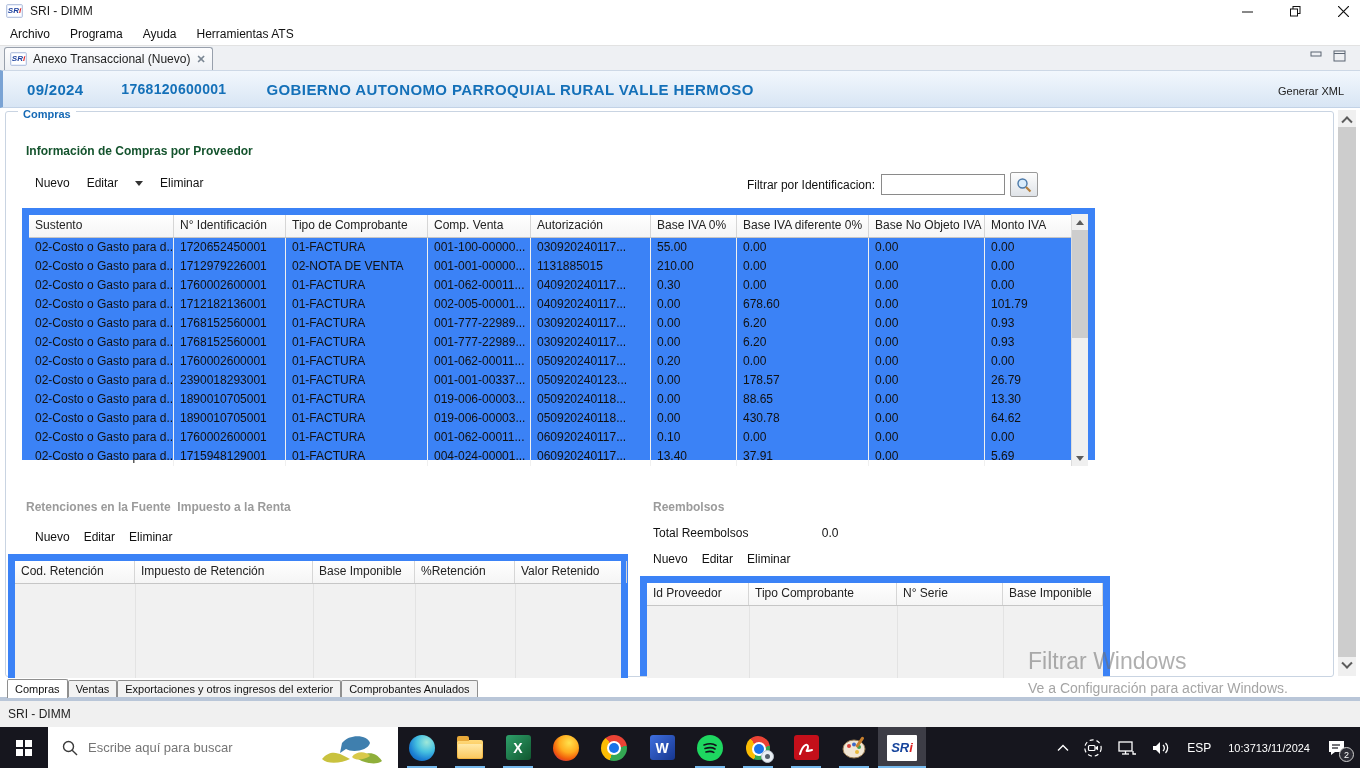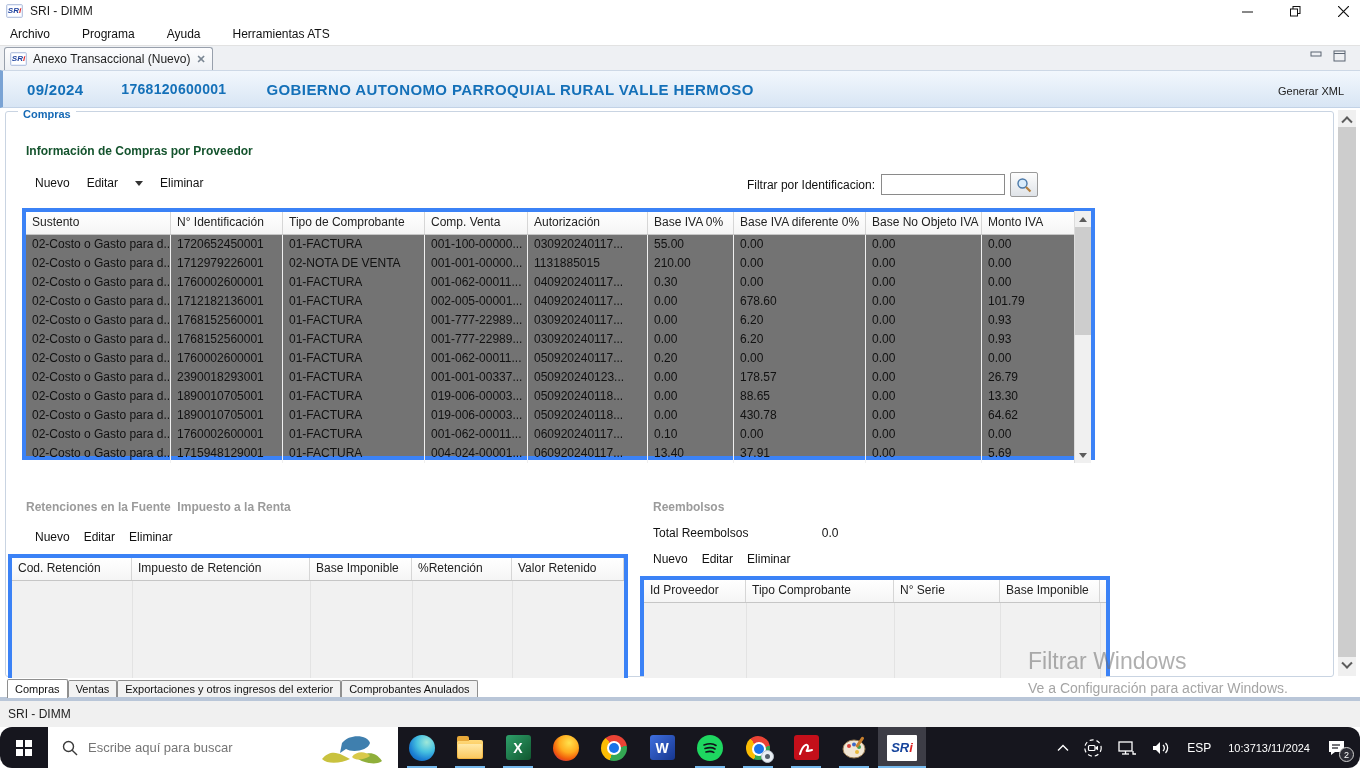--- a/index.html
+++ b/index.html
@@ -11,21 +11,21 @@
   .titlebar { position:absolute; left:0; top:0; width:1360px; height:22px; background:#fff;
     display:flex; align-items:center; padding-left:6px; }
   .sri-logo-sm { display:inline-flex; align-items:center; justify-content:center;
     width:17px; height:14px; background:#fff; border:1px solid #b9c6e0; border-radius:2px;
     color:#1b3f9c; font-weight:bold; font-style:italic; font-size:8px; line-height:1;
     box-shadow:inset 0 0 0 1px #e8eefc; } .sri-red { color:#d22; }
   .titlebar .t-title { margin-left:7px; font-size:12px; }
   .win-controls { position:absolute; right:8px; top:0; height:22px; display:flex; align-items:center; gap:30px; }
   .win-btn { width:18px; height:18px; display:flex; align-items:center; justify-content:center; color:#111; }
   .menubar { position:absolute; left:0; top:22px; width:1360px; height:23px; background:#fff;
-    display:flex; align-items:center; gap:12px; }
+    display:flex; align-items:center; gap:0; }
   .menu-item { padding:3px 10px; font-size:12px; color:#111; }
   .menu-item:first-child { margin-left:0; padding-left:10px; }
 
   
   .tabbar { position:absolute; left:0; top:45px; width:1360px; height:25px; background:#eef0f3;
     border-top:1px solid #e2e2e2; }
   .editor-tab { position:absolute; left:4px; bottom:0; height:23px; padding:0 6px 0 5px;
     background:linear-gradient(#fdfdfe,#eef1f5); border:1px solid #98a0ac; border-bottom:none;
     border-radius:3px 3px 0 0; display:flex; align-items:center; gap:6px; font-size:12px; color:#222; }
   .tab-close { color:#7b8794; font-size:11px; font-weight:bold; }
@@ -54,21 +54,21 @@
   .caret-down { width:0; height:0; border-left:4px solid transparent; border-right:4px solid transparent;
     border-top:5px solid #333; display:inline-block; }
 
   .filter-row { position:absolute; right:322px; top:64px; display:flex; align-items:center; }
   .filter-label { font-size:12px; color:#111; margin-right:6px; }
   .filter-input { width:124px; height:21px; border:1px solid #8a8a8a; background:#fff; font-size:12px; padding:0 3px; }
   .search-btn { width:28px; height:25px; margin-left:5px; border:1px solid #9a9a9a; border-radius:2px;
     background:linear-gradient(#fdfdfd,#dfe3e8); display:flex; align-items:center; justify-content:center; }
 
   
-  .tbl { position:absolute; background:#737373; border:4px solid #3b82f6; }
+  .tbl { position:absolute; background:#3b82f6; border:7px solid #3b82f6; }
   .hrow { height:23px; background:linear-gradient(#ffffff,#f5f5f5); border-bottom:1px solid #c6c6c6; }
   .th { padding:3px 6px; border-right:1px solid #d6d6d6; font-size:12px; white-space:nowrap; overflow:hidden; color:#222; }
   .td { height:19px; line-height:19px; padding:0 6px; font-size:12px; white-space:nowrap; overflow:hidden;
     border-right:1px solid #f0f0f0; color:#111; }
   .tbl-compras { left:22px; top:100px; width:1073px; height:252px; }
   .tbl-compras .hrow, .tbl-compras .tr { display:grid;
     grid-template-columns:145px 112px 142px 103px 120px 86px 132px 116px 1fr; width:1056px; }
   .vscroll { position:absolute; right:0; top:0; width:17px; background:#f0f0f0; border-left:1px solid #dcdcdc; }
   .vs-arrow { height:16px; display:flex; align-items:center; justify-content:center; }
   .tri-up { width:0;height:0;border-left:4px solid transparent;border-right:4px solid transparent;border-bottom:5px solid #5c5c5c; }
@@ -107,21 +107,21 @@
   .statusbar { position:absolute; left:0; top:701px; width:1360px; height:26px; background:#f0f0f0;
     display:flex; align-items:center; padding-left:8px; font-size:12px; color:#222; }
 
   
   .watermark { position:absolute; left:1028px; top:648px; z-index:5; pointer-events:none; }
   .watermark .w1 { font-size:23px; color:rgba(110,110,110,.55); font-family:"Liberation Sans",sans-serif; }
   .watermark .w2 { font-size:14px; color:rgba(125,125,125,.7); margin-top:5px; }
 
   
   .taskbar { position:absolute; left:0; top:727px; width:1360px; height:41px; background:#16161e;
-    display:flex; align-items:stretch; z-index:10;border-radius:12px; }
+    display:flex; align-items:stretch; z-index:10; }
   .start-btn { width:48px; display:flex; align-items:center; justify-content:center; }
   .win-grid { display:grid; grid-template-columns:7px 7px; grid-template-rows:7px 7px; gap:2px; }
   .win-grid span { background:#fff; }
   .tb-search { width:350px; background:#fff; display:flex; align-items:center; position:relative; }
   .tb-search input { border:none; outline:none; flex:1; font-size:13px; color:#333; background:transparent;
     font-family:"Liberation Sans",sans-serif; }
   .tb-search .mag { margin:0 10px 0 14px; }
   .search-art { position:absolute; right:2px; top:2px; }
   .tb-app { width:48px; display:flex; align-items:center; justify-content:center; position:relative; }
   .tb-app.running::after { content:""; position:absolute; bottom:0; left:9px; width:30px; height:2px; background:#76b9ed; }

